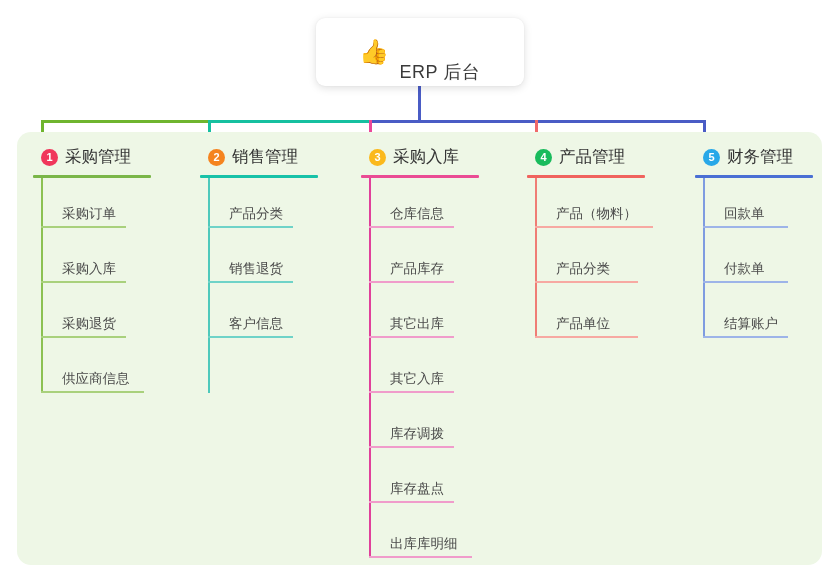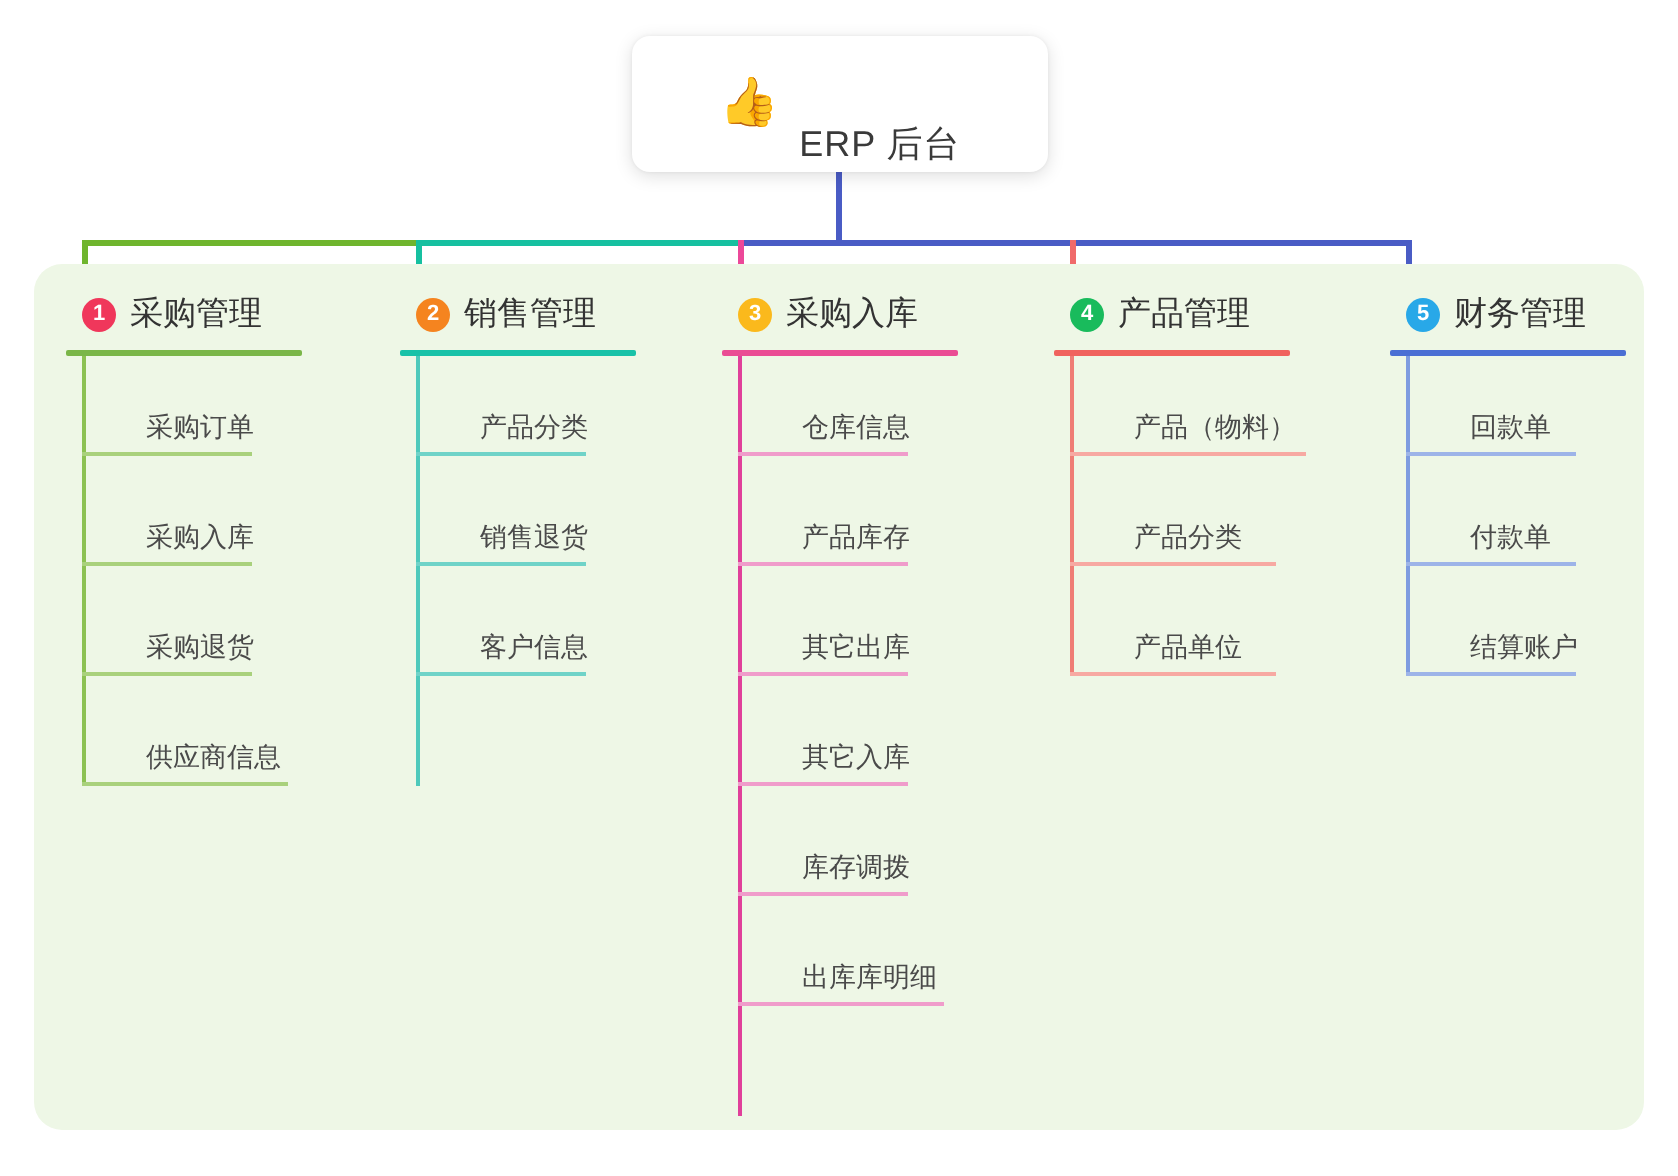--- a/index.html
+++ b/index.html
@@ -110,21 +110,20 @@
     height: 55px;
     box-sizing: border-box;
   }
   .item-label {
     position: absolute;
     left: 29px;
     bottom: 10px;
     font-size: 13.5px;
     color: #4a4a4a;
     white-space: nowrap;
-    margin-left: 11px;
   }
   .item-rule {
     position: absolute;
     left: 8px;
     bottom: 5px;
     height: 2px;
   }
 </style>
 </head>
 <body>
@@ -219,20 +218,24 @@
         </div>
         <div class="item">
           <span class="item-label">其它入库</span>
           <div class="item-rule" style="background: rgb(240, 156, 203); width: 85px;"></div>
         </div>
         <div class="item">
           <span class="item-label">库存调拨</span>
           <div class="item-rule" style="background: rgb(240, 156, 203); width: 85px;"></div>
         </div>
         <div class="item">
+          <span class="item-label">库存盘点</span>
+          <div class="item-rule" style="background: rgb(240, 156, 203); width: 85px;"></div>
+        </div>
+        <div class="item">
           <span class="item-label">出库库明细</span>
           <div class="item-rule" style="background: rgb(240, 156, 203); width: 103px;"></div>
         </div>
       </div>
     </div>
     <div class="column" style="left: 527px; width: 175px;">
       <div class="col-head">
         <span class="badge" style="background: rgb(25, 187, 92);">4</span>
         <span class="col-title">产品管理</span>
       </div>

